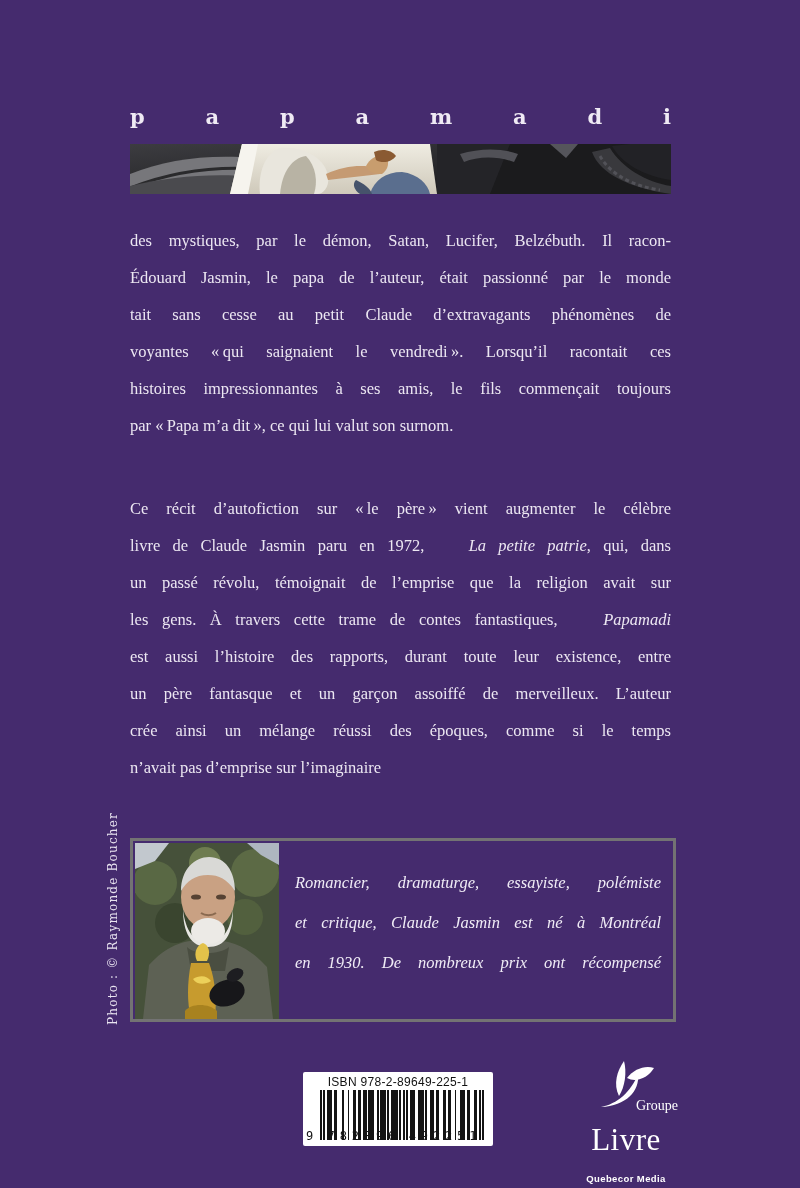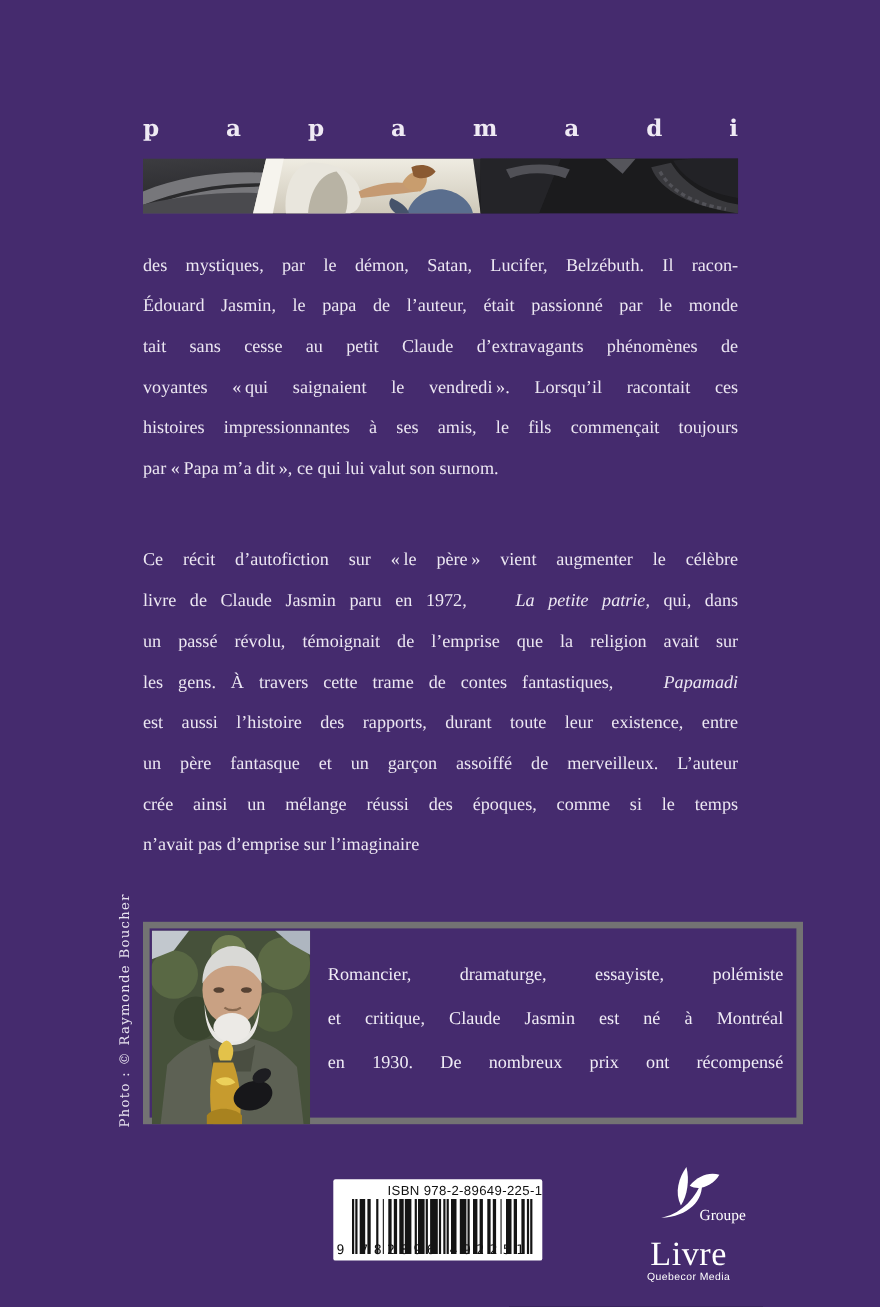--- a/index.html
+++ b/index.html
@@ -22,22 +22,22 @@
   .para-1{top:222px;}
   .para-2{top:490px;}
   .line{
     height:37px;line-height:37px;white-space:nowrap;
     text-align:justify;text-align-last:justify;text-justify:inter-word;
   }
   .line.end{text-align-last:left;}
   .it{font-style:italic;margin-left:32px;}
   
   .bio-box{
-    position:absolute;left:130px;top:838px;width:600px;height:184px;
-    border:6px solid #737373;box-sizing:border-box;
+    position:absolute;left:130px;top:838px;width:546px;height:184px;
+    border:3px solid #737373;box-sizing:border-box;font-style:italic;
   }
   .bio-photo{position:absolute;left:2px;top:2px;width:144px;height:176px;}
   .bio-photo svg{display:block;width:100%;height:100%;}
   .bio-text{position:absolute;left:162px;top:22px;right:12px;font-size:16.5px;color:#f0ecf6;}
   .bio-line{
     height:40px;line-height:40px;white-space:nowrap;
     text-align:justify;text-align-last:justify;text-justify:inter-word;
   }
   .bio-line.end{text-align-last:left;}
   
@@ -46,42 +46,42 @@
     text-align:center;transform:rotate(-90deg);
     font-family:"DejaVu Serif",serif;font-size:12px;letter-spacing:1.2px;
     color:#e9e4f0;white-space:nowrap;
   }
   
   .barcode-box{
     position:absolute;left:303px;top:1072px;width:190px;height:74px;
     background:#ffffff;border-radius:2px;color:#111;
   }
   .isbn-label{
-    padding-top:3px;text-align:right;
+    padding-top:3px;text-align:center;
     font-family:"Liberation Sans",sans-serif;font-size:12px;letter-spacing:.3px;color:#111;
   }
   .bars-wrap{position:absolute;left:17px;right:9px;top:18px;bottom:3px;}
   .bar{position:absolute;top:0;height:50px;background:#141414;}
   .digit-strip{
     position:absolute;bottom:0;height:13px;background:#fff;
     display:flex;align-items:flex-end;justify-content:space-around;
     font-family:"DejaVu Sans Mono",monospace;font-size:12px;line-height:13px;color:#111;
   }
   .digit-strip.left{left:3.16%;width:44.21%;}
   .digit-strip.right{left:52.63%;width:44.21%;}
   .digit-first{
     position:absolute;left:-14px;bottom:0;height:13px;line-height:13px;
     font-family:"DejaVu Sans Mono",monospace;font-size:12px;color:#111;
   }
   
   .publisher{position:absolute;left:566px;top:1060px;width:120px;text-align:center;color:#fff;}
   .pub-icon{display:block;margin:0 auto;width:66px;height:50px;}
   .pub-groupe{font-family:"Liberation Serif",serif;font-size:14px;text-align:right;padding-right:8px;margin-top:-12px;}
   .pub-livre{font-family:"Liberation Serif",serif;font-size:31px;line-height:27px;letter-spacing:.5px;margin-top:12px;}
-  .pub-media{font-family:"Liberation Sans",sans-serif;font-weight:normal;font-size:9.5px;letter-spacing:.4px;margin-top:3px;}
+  .pub-media{font-family:"Liberation Sans",sans-serif;font-weight:bold;font-size:9.5px;letter-spacing:.4px;margin-top:20px;}
 </style>
 </head>
 <body>
 
 <div class="cover">
 
   <div class="title-row">
       <span>p</span>
       <span>a</span>
       <span>p</span>

